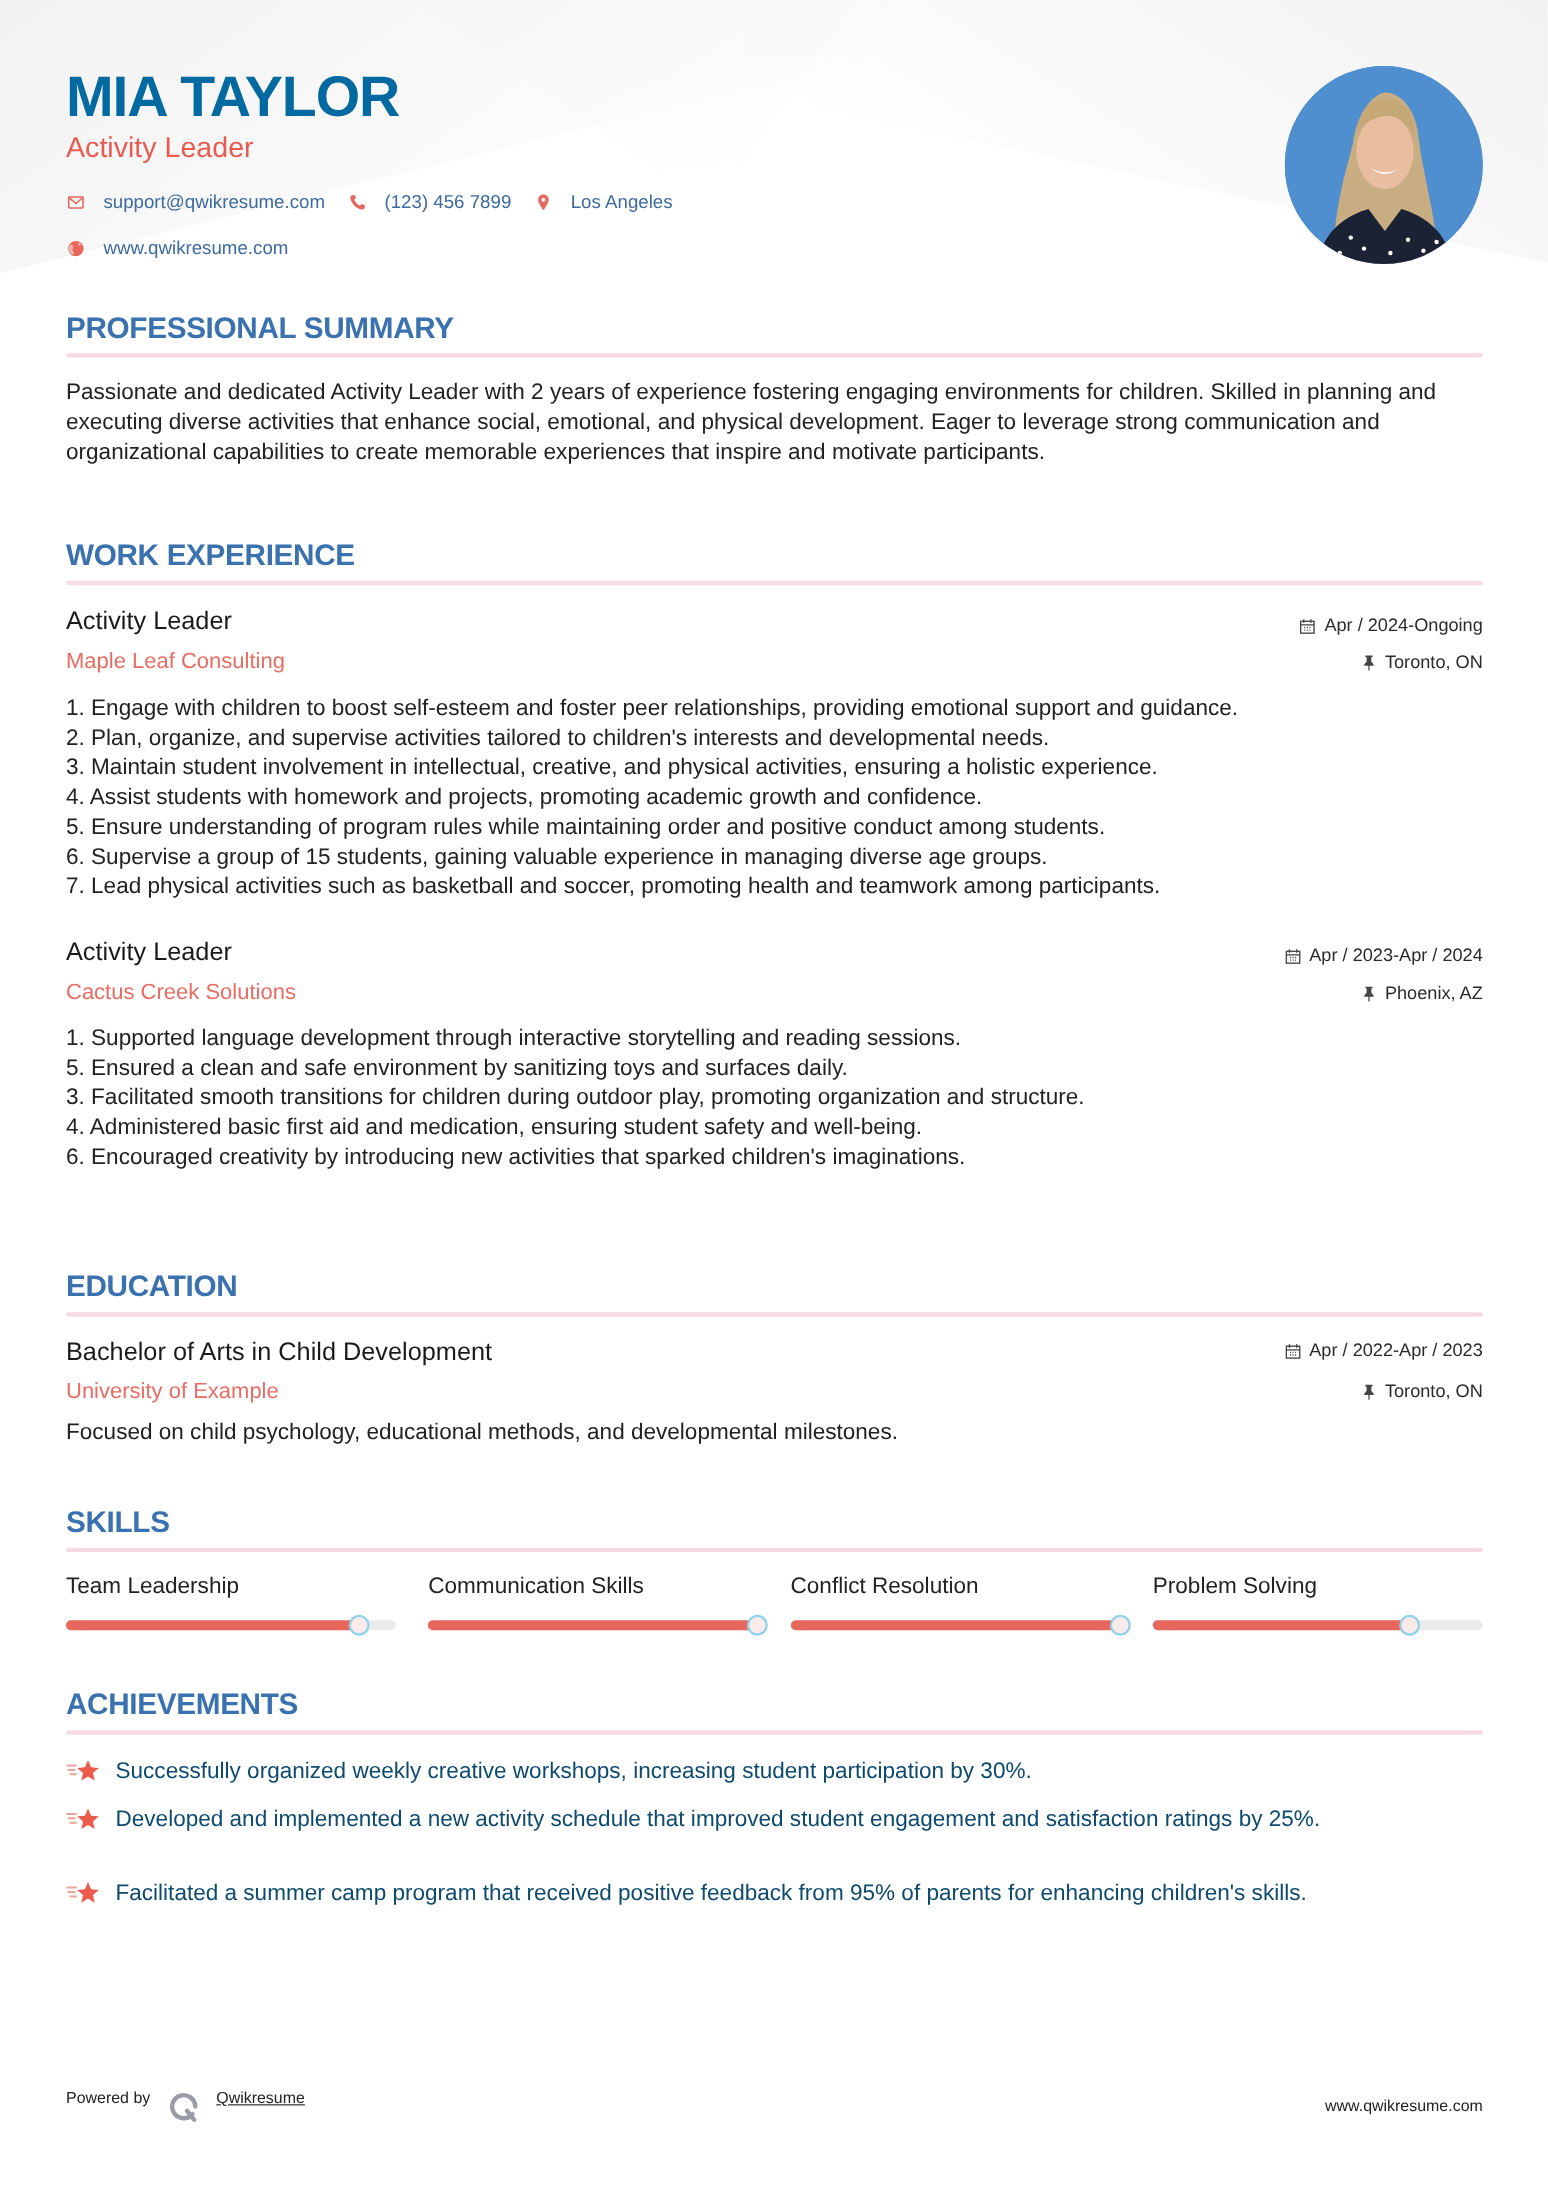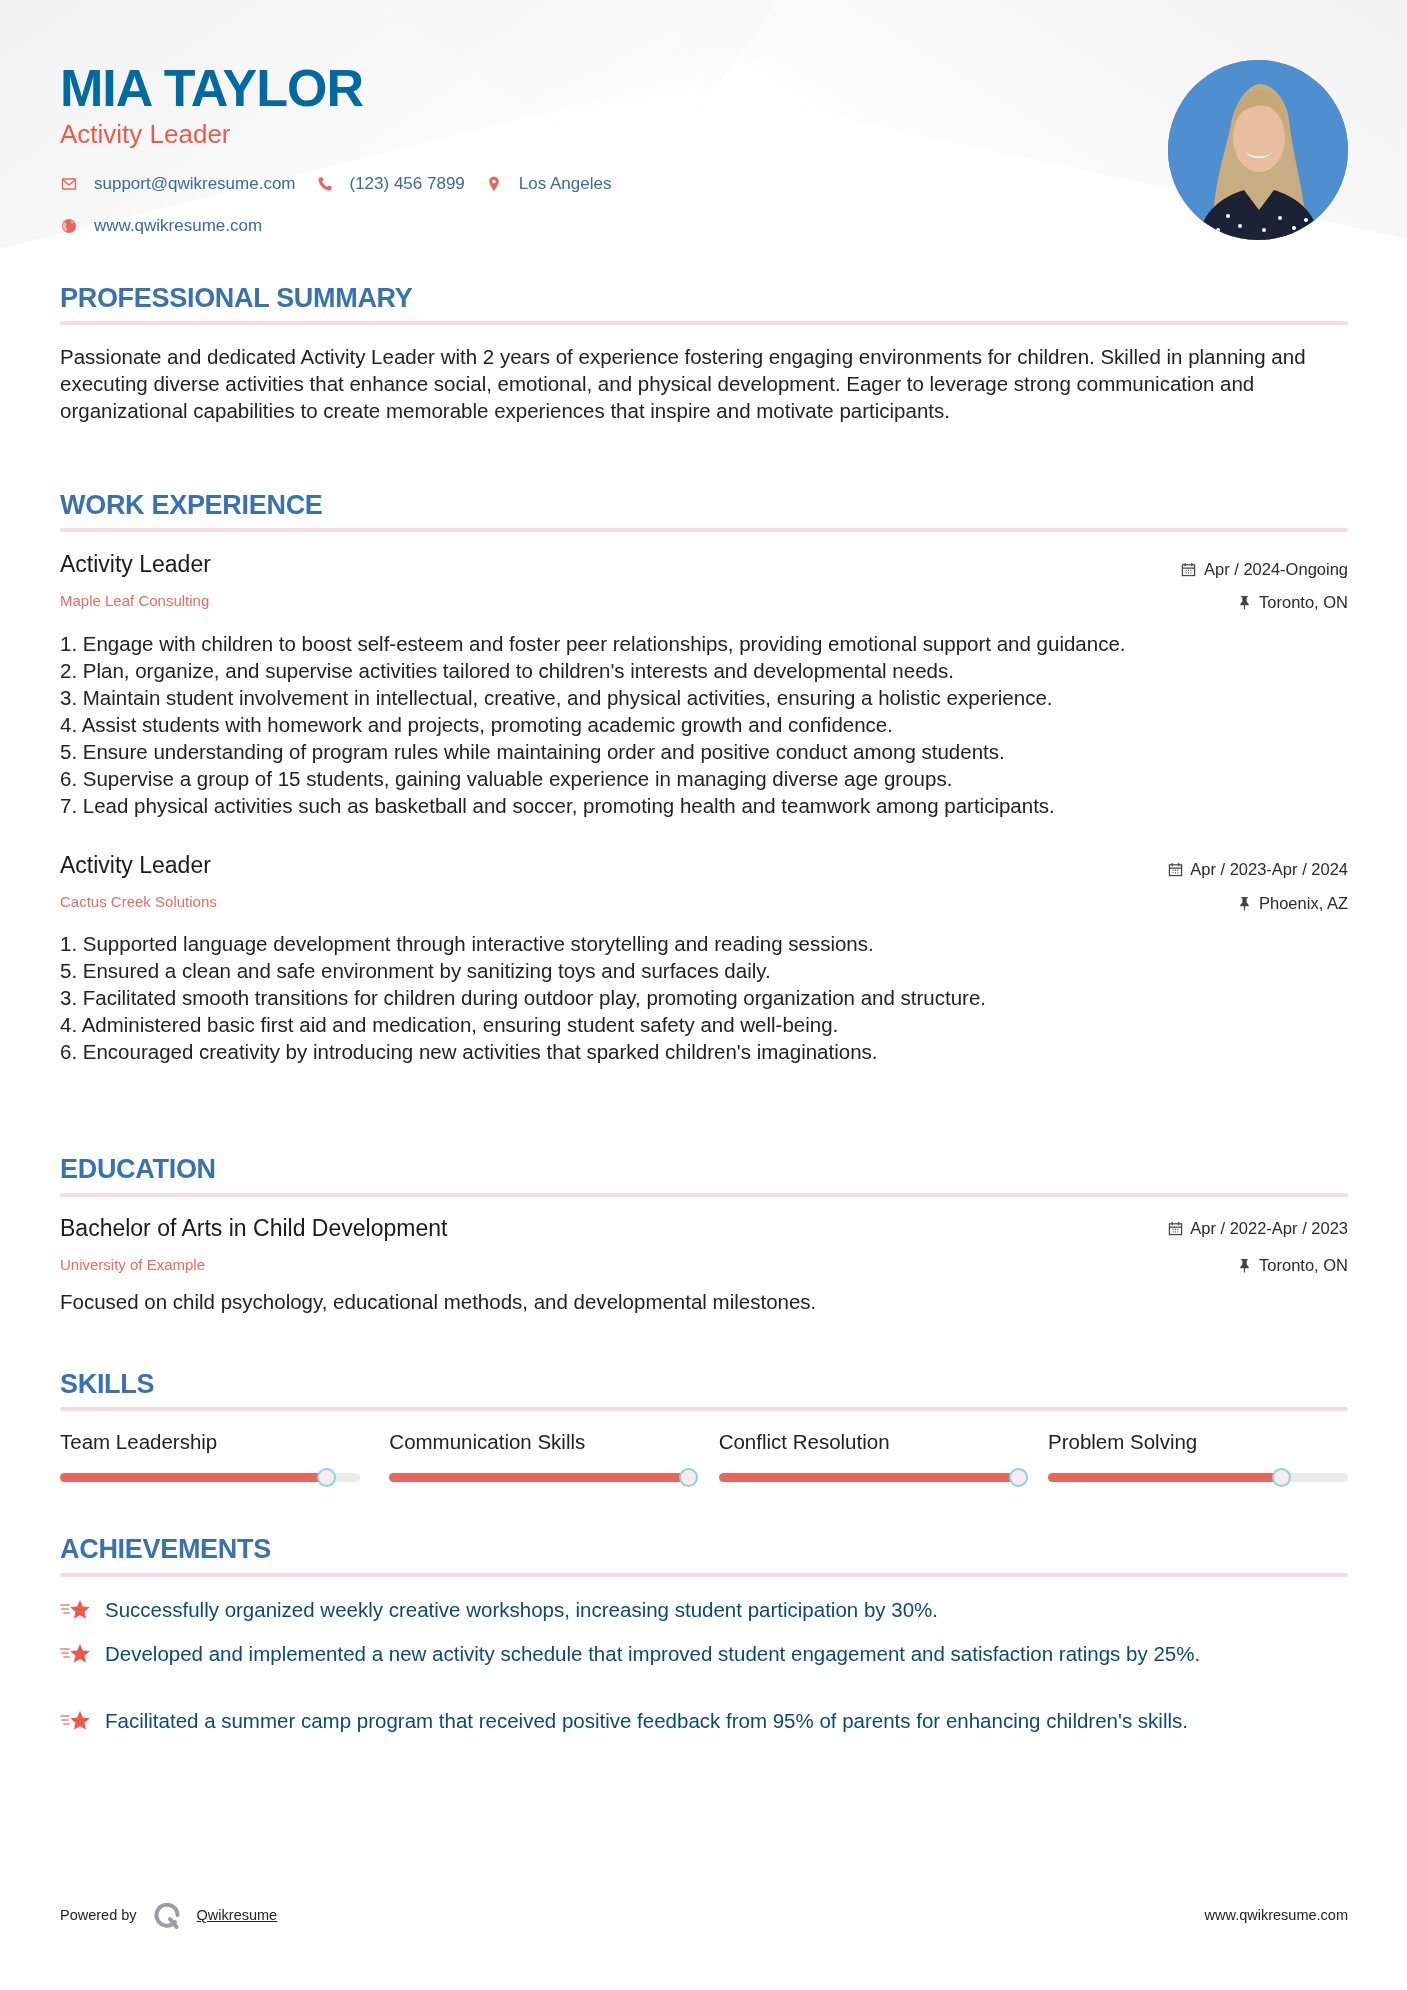--- a/index.html
+++ b/index.html
@@ -23,41 +23,41 @@
   .c-icon svg { width: 16px; height: 16px; }
 
   .photo { position: absolute; left: 1108px; top: 60px; width: 180px; height: 180px; border-radius: 50%; overflow: hidden; background: #4f8fcf; }
 
   .section-h { position: absolute; left: 0; font-size: 27px; font-weight: 700; color: #3a72b0; letter-spacing: -0.3px; line-height: 32px; }
   .rule { position: absolute; left: 0; width: 1288px; height: 4px; background: #f6dbe2; border-radius: 2px; }
 
   .para { position: absolute; left: 0; width: 1288px; font-size: 20.5px; line-height: 27px; color: #222; }
 
   .job-title { position: absolute; left: 0; font-size: 23px; color: #1a1a1a; line-height: 30px; }
-  .company { position: absolute; left: 0; font-size: 15px; color: #ea6b61; line-height: 28px; }
+  .company { position: absolute; left: 0; font-size: 20px; color: #ea6b61; line-height: 28px; }
   .meta { position: absolute; right: 0; font-size: 16.5px; color: #2a2a2a; display: flex; align-items: center; line-height: 22px; }
   .meta .m-icon { width: 16px; height: 16px; margin-right: 7px; display: inline-flex; align-items: center; justify-content: center; color: #444; }
   .meta .m-icon svg { width: 15px; height: 15px; }
 
   .list { position: absolute; left: 0; width: 1288px; list-style: none; font-size: 20.5px; line-height: 27px; color: #222; }
   .list li { white-space: nowrap; }
 
   .skills { position: absolute; left: 0; width: 1288px; display: flex; justify-content: space-between; }
   .skill { width: 300px; position: relative; height: 70px; }
   .skill-label { position: absolute; left: 0; top: 0; font-size: 20.5px; color: #222; line-height: 28px; }
   .skill-track { position: absolute; left: 0; top: 45px; width: 300px; height: 9px; background: #ebebeb; border-radius: 5px; }
   .skill-fill { position: absolute; left: 0; top: 0; height: 9px; background: #e8675d; border-radius: 5px; }
   .skill-knob { position: absolute; top: -5px; width: 19px; height: 19px; border-radius: 50%; background: #fbeaea; border: 2px solid #8ed1ec; margin-left: -10px; }
 
   .ach { position: absolute; left: 0; width: 1288px; display: flex; align-items: flex-start; }
   .ach-icon { width: 32px; height: 28px; margin-right: 13px; flex: 0 0 32px; margin-top: 1px; }
   .ach-text { font-size: 20.5px; line-height: 27px; color: #0c4a6e; width: 1240px; }
 
   .footer { position: absolute; left: 0; top: 1900px; width: 1288px; height: 30px; display: flex; align-items: center; justify-content: space-between; }
-  .powered { display: flex; align-items: center; font-size: 14.5px; color: #222; }
+  .powered { display: flex; font-size: 14.5px; color: #222; }
   .q-logo { width: 30px; height: 30px; margin: 0 14px 0 16px; }
   .brand-link { color: #222; text-decoration: underline; font-size: 14.5px; }
   .footer-url { font-size: 14.5px; color: #222; }
 </style>
 </head>
 <body>
 
 <div class="bg-decor">
   <div class="s1"></div>
     <div class="s2"></div>

